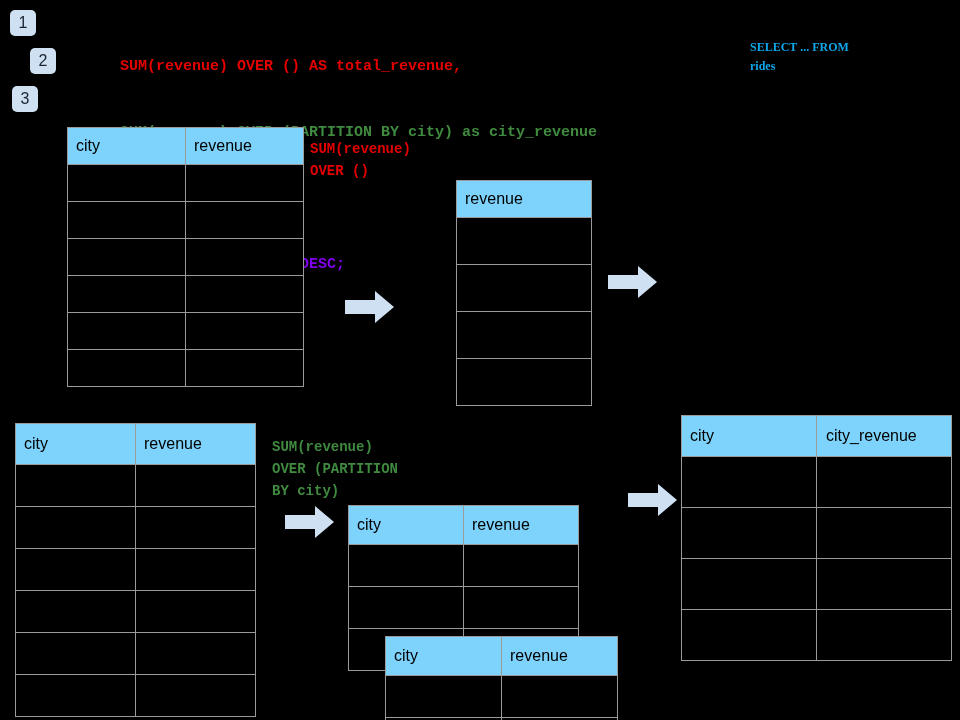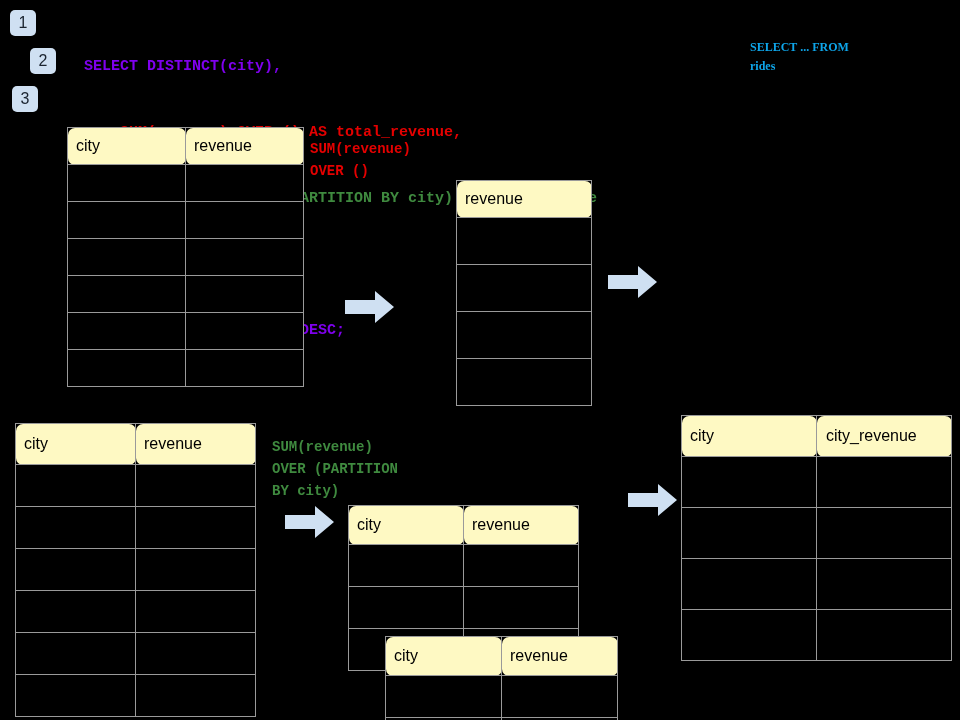--- a/index.html
+++ b/index.html
@@ -71,28 +71,27 @@
     border-collapse: collapse;
     table-layout: fixed;
     background: #000000;
   }
   .tbl th, .tbl td {
     border: 1px solid #9a9a9a;
     padding: 0;
     margin: 0;
   }
   .tbl th {
-    background: #fef9c3;
+    background: #7dd3fc;
     color: #000000;
     font-family: "Liberation Sans", sans-serif;
     font-size: 16px;
     font-weight: normal;
     text-align: left;
     padding-left: 8px;
-    border-radius: 7px;
   }
   .tbl td {
     background: #000000;
   }
 
   
   .arrow {
     position: absolute;
   }
   .arrow svg { display: block; }
@@ -100,21 +99,20 @@
 </head>
 <body>
 
 <div id="canvas">
 
   <div class="badge" style="left:10px; top:10px;">1</div>
   <div class="badge" style="left:30px; top:48px;">2</div>
   <div class="badge" style="left:12px; top:86px;">3</div>
 
   <div class="sql-block" style="left:84px; top:12px;">
-    <div class="sql-line c-purple">SELECT DISTINCT(city),</div>
     <div class="sql-line c-red">    SUM(revenue) OVER () AS total_revenue,</div>
     <div class="sql-line c-green">    SUM(revenue) OVER (PARTITION BY city) as city_revenue</div>
     <div class="sql-line c-purple">  FROM rides</div>
     <div class="sql-line c-purple">  ORDER by city_revenue DESC;</div>
   </div>
 
   <div class="annot-small" style="left:750px; top:38px;">SELECT ... FROM
 rides</div>
 
   <div class="annot c-red" style="left:310px; top:138px;">SUM(revenue)

